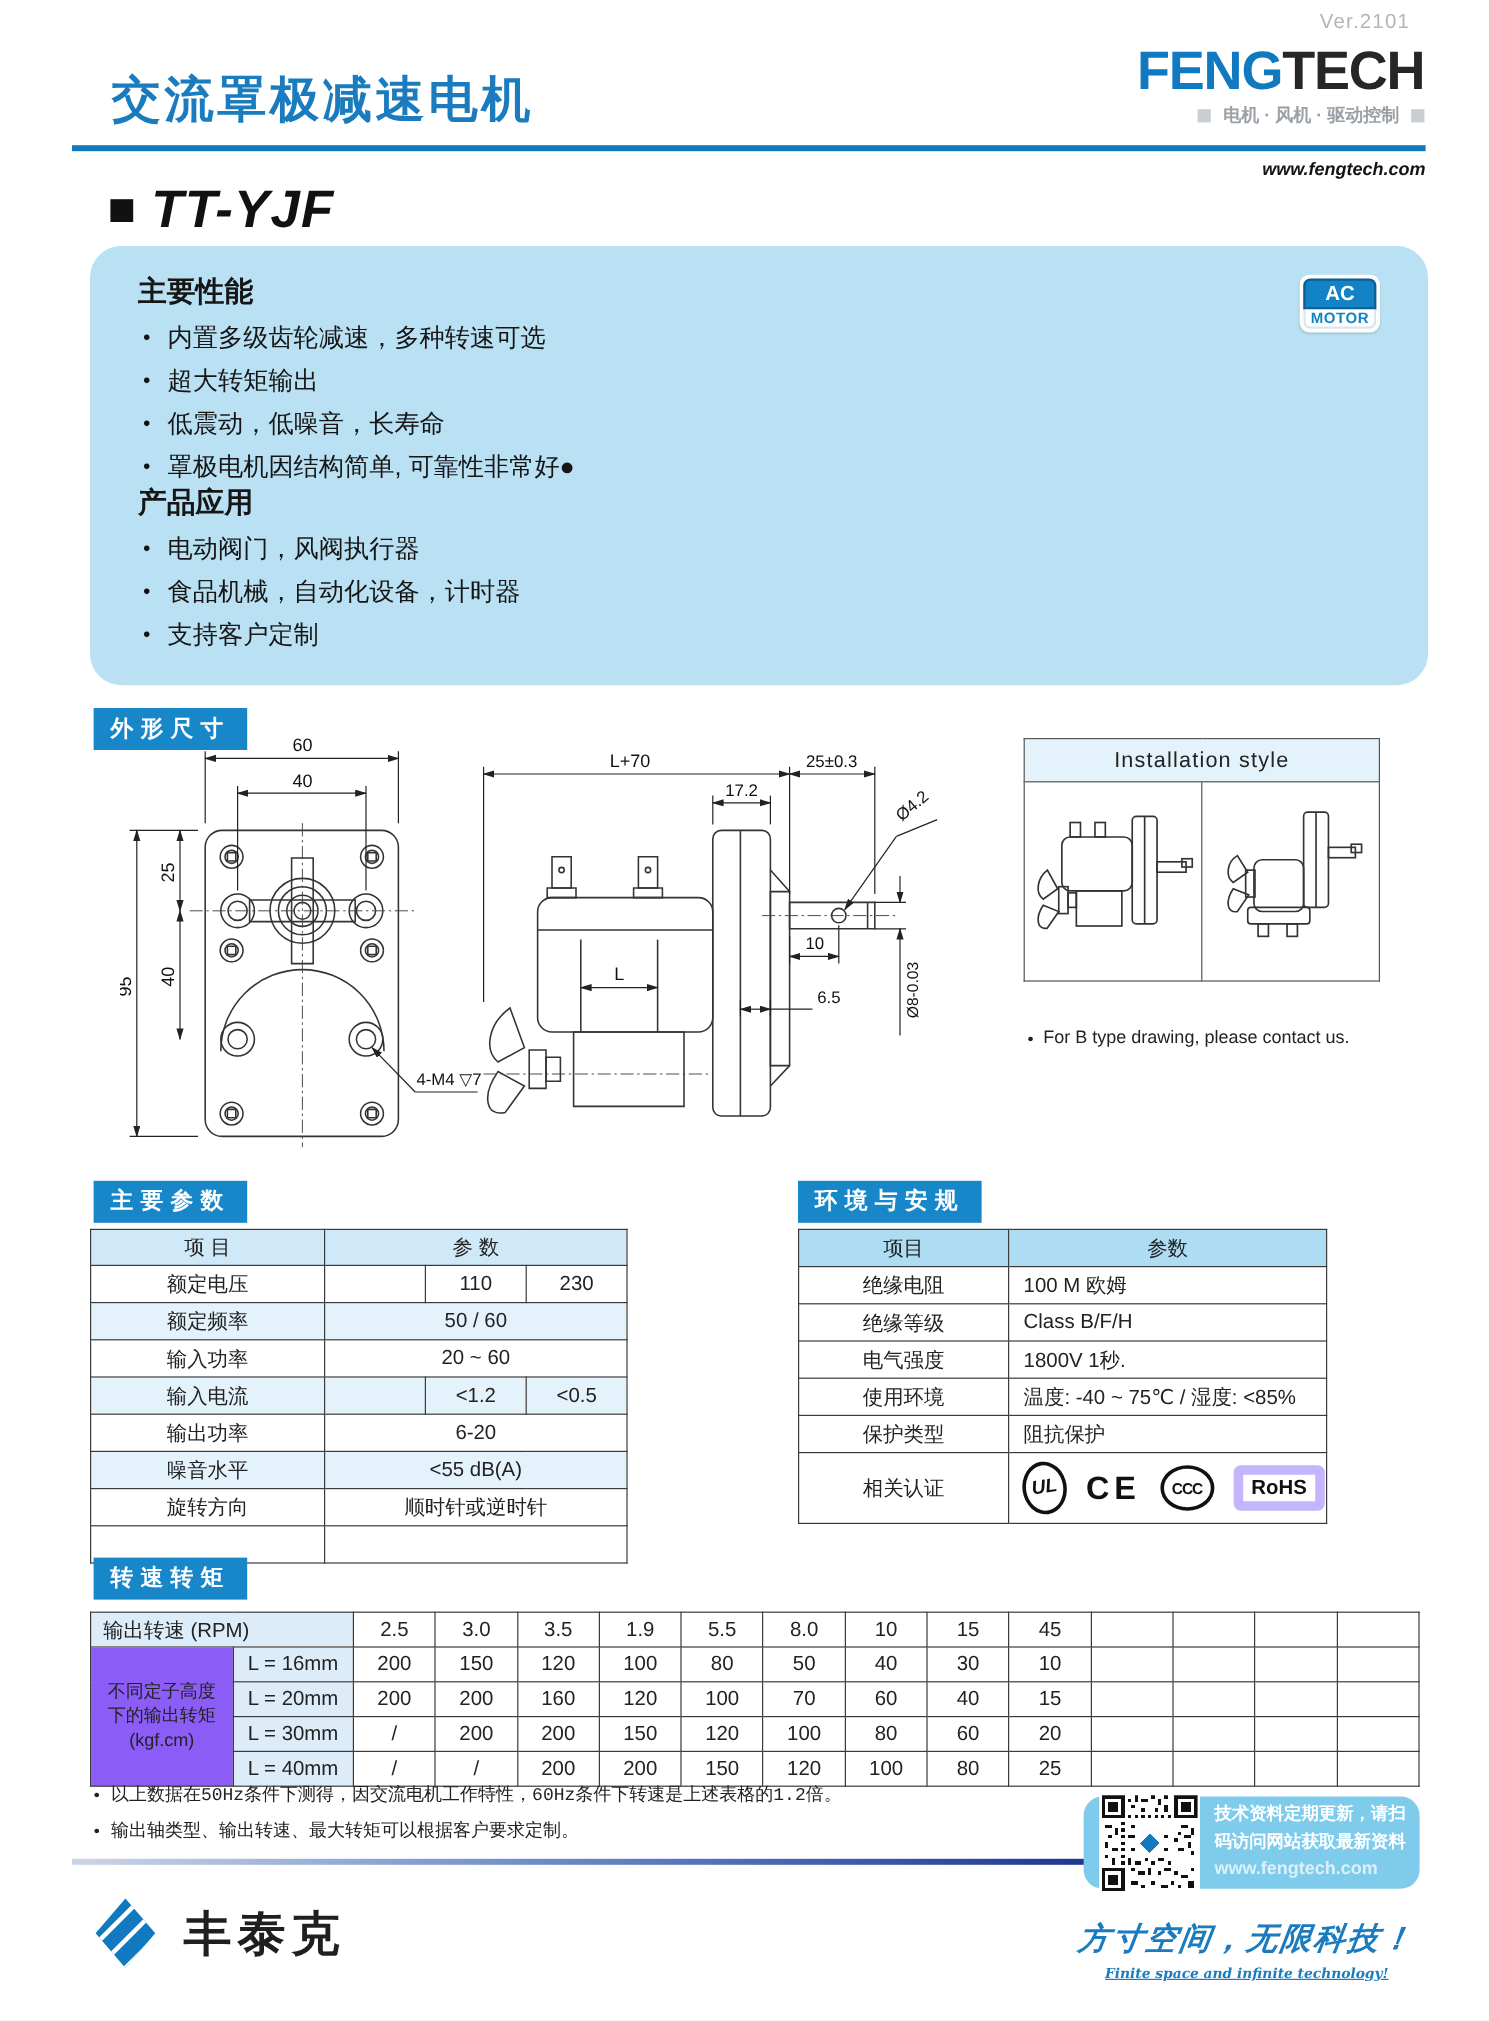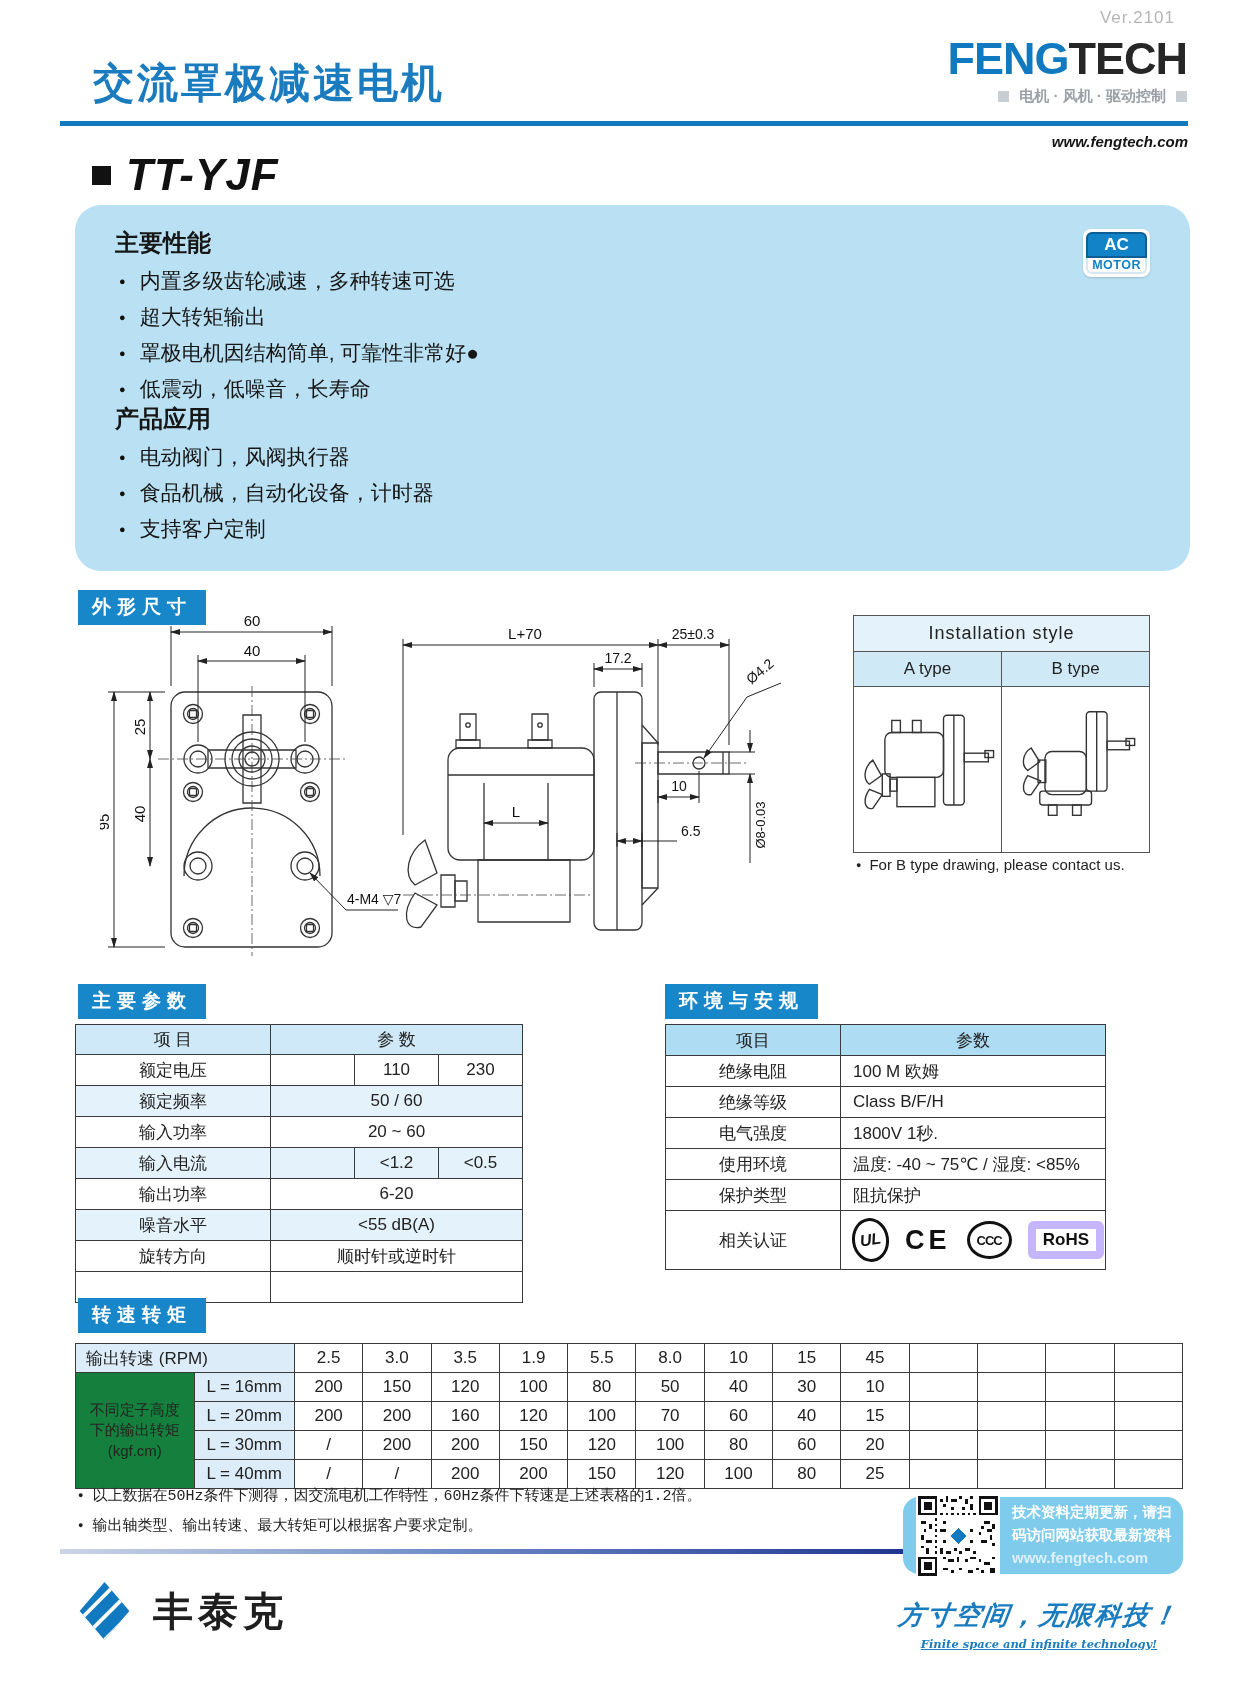--- a/index.html
+++ b/index.html
@@ -73,21 +73,21 @@
   .ce-logo{font-weight:900;font-size:27px;letter-spacing:4px;color:#111;}
   .ccc-logo{width:48px;height:32px;border:3px solid #111;border-radius:50%;display:flex;align-items:center;justify-content:center;
            font-weight:900;font-size:13px;color:#111;letter-spacing:-1px;}
   .rohs-logo{border:8px solid #c4b5fd;border-radius:6px;font-weight:900;font-size:17px;color:#111;padding:1px 7px;}
 
   
   .t-spd{top:1343px;left:75px;width:1108px;}
   .t-spd td{height:26px;font-size:15px;}
   .t-spd td.lab{background:#dcedf9;}
   .t-spd td.rpmh{background:#dcedf9;text-align:left;padding-left:10px;}
-  .t-spd td.multi{background:#15803d;font-size:15px;line-height:1.35;}
+  .t-spd td.multi{background:#8b5cf6;font-size:15px;line-height:1.35;}
   .t-spd td.multi span{display:block;}
   .notes{top:1486px;left:78px;font-family:Liberation Mono, monospace;}
   .note-line{font-size:15px;color:#222;margin-bottom:11px;display:flex;align-items:center;gap:9px;}
   .note-line::before{content:"●";font-size:9px;}
 
   
   .grad-line{top:1549px;left:60px;width:858px;height:5px;background:linear-gradient(90deg,#ccd5e6 0%,#6e8cc7 45%,#1d3390 100%);}
   .qr-panel{top:1497px;left:903px;width:280px;height:77px;background:#7ecbec;border-radius:16px;display:flex;align-items:center;}
   .qr-wrap{width:80px;height:80px;background:#fff;margin-left:13px;padding:2px;flex:none;}
   .qr-text{margin-left:12px;line-height:1.55;}
@@ -125,22 +125,22 @@
 
   <div class="abs panel">
     <div class="badge">
       <div class="badge-ac">AC</div>
       <div class="badge-motor">MOTOR</div>
     </div>
     <h2 class="ph1">主要性能</h2>
     <ul class="plist l1">
       <li>内置多级齿轮减速，多种转速可选</li>
       <li>超大转矩输出</li>
+      <li>低震动，低噪音，长寿命</li>
       <li>罩极电机因结构简单, 可靠性非常好●</li>
-      <li>低震动，低噪音，长寿命</li>
     </ul>
     <h2 class="ph2">产品应用</h2>
     <ul class="plist l2">
       <li>电动阀门，风阀执行器</li>
       <li>食品机械，自动化设备，计时器</li>
       <li>支持客户定制</li>
     </ul>
   </div>
 
   <div class="abs bar bar-dim">外形尺寸</div>
@@ -298,24 +298,20 @@
       <text x="370" y="250" text-anchor="middle" font-size="13" transform="rotate(-90 370 250)">Ø8-0.03</text>
       <text x="121" y="242" text-anchor="middle">L</text>
     </g>
   </svg>
 
   <table class="abs inst">
     <tbody>
         <tr class="t-row">
           <td colspan="2">Installation style</td>
         </tr>
-    <tr class="h-row">
-      <td>A type</td>
-      <td>B type</td>
-    </tr>
     <tr class="d-row">
       <td>
         <svg width="138" height="128" viewBox="0 0 160 140">
           <g stroke="#333" stroke-width="1.6" fill="none">
             <rect x="98" y="10" width="24" height="104" rx="4"></rect>
                 <line x1="110" y1="10" x2="110" y2="114"></line>
             <rect x="122" y="54" width="28" height="10"></rect>
                 <rect x="146" y="51" width="10" height="8"></rect>
             <rect x="30" y="30" width="68" height="52" rx="8"></rect>
             <rect x="38" y="16" width="10" height="14"></rect>

